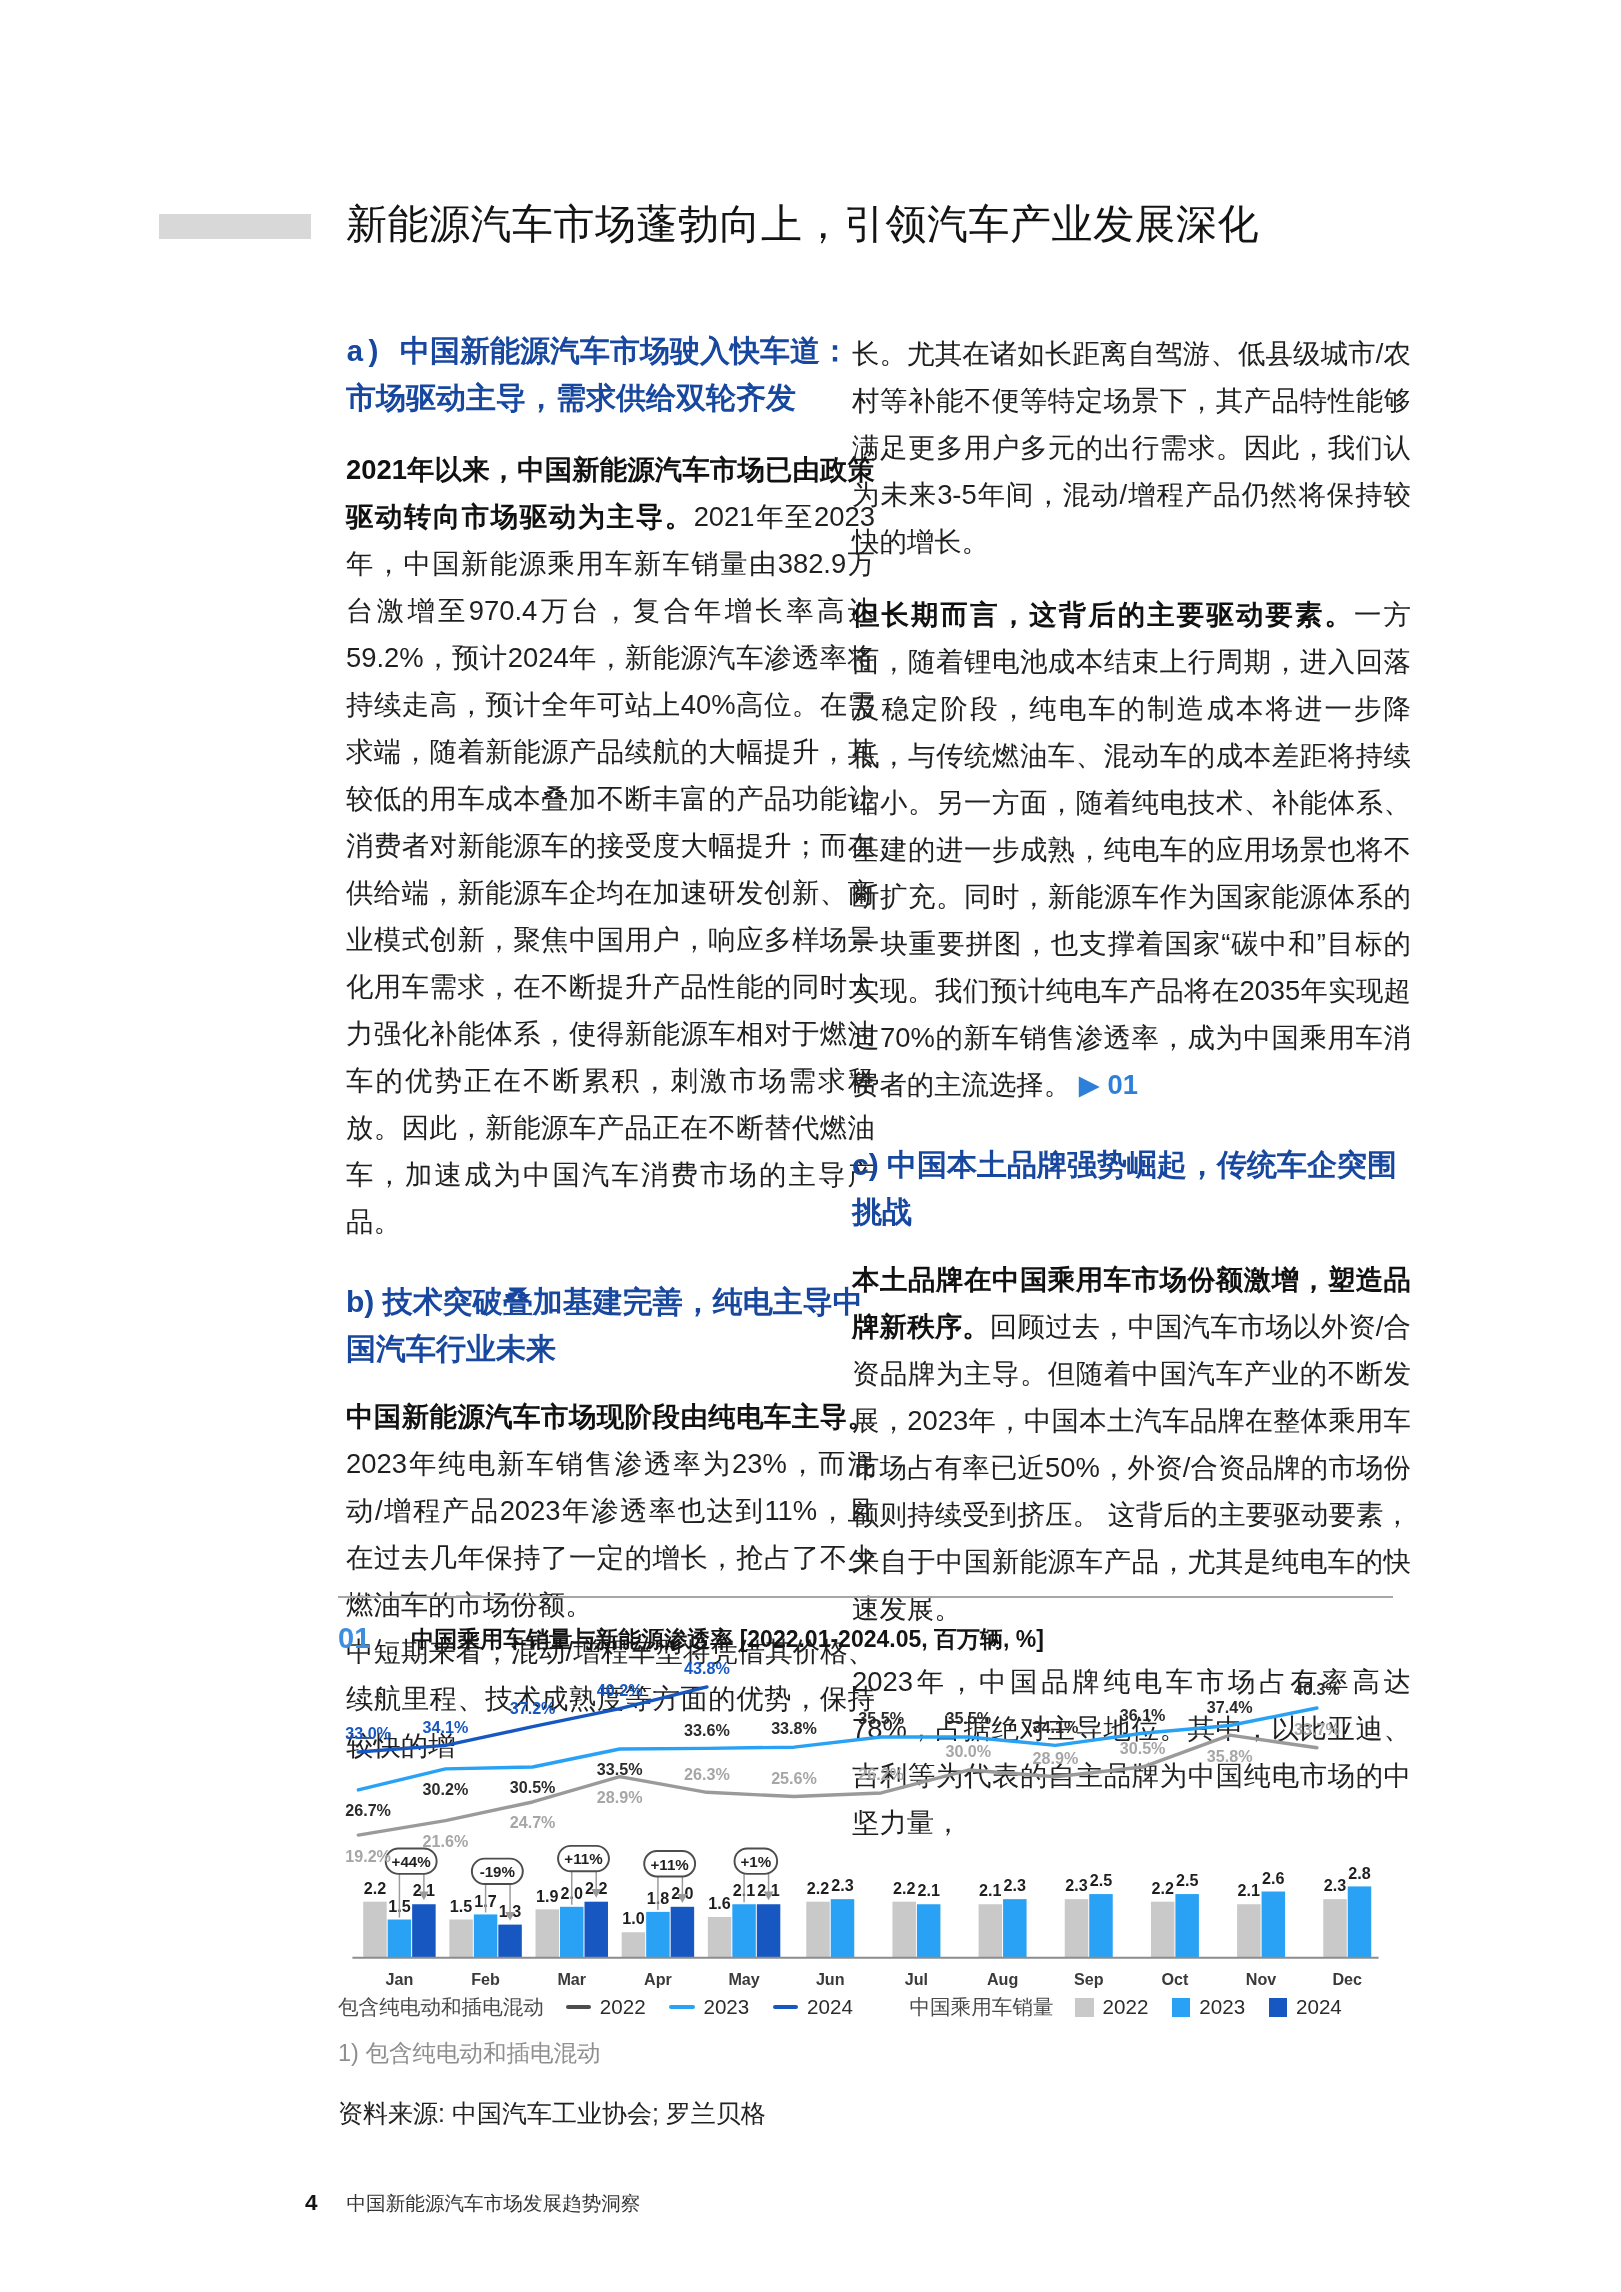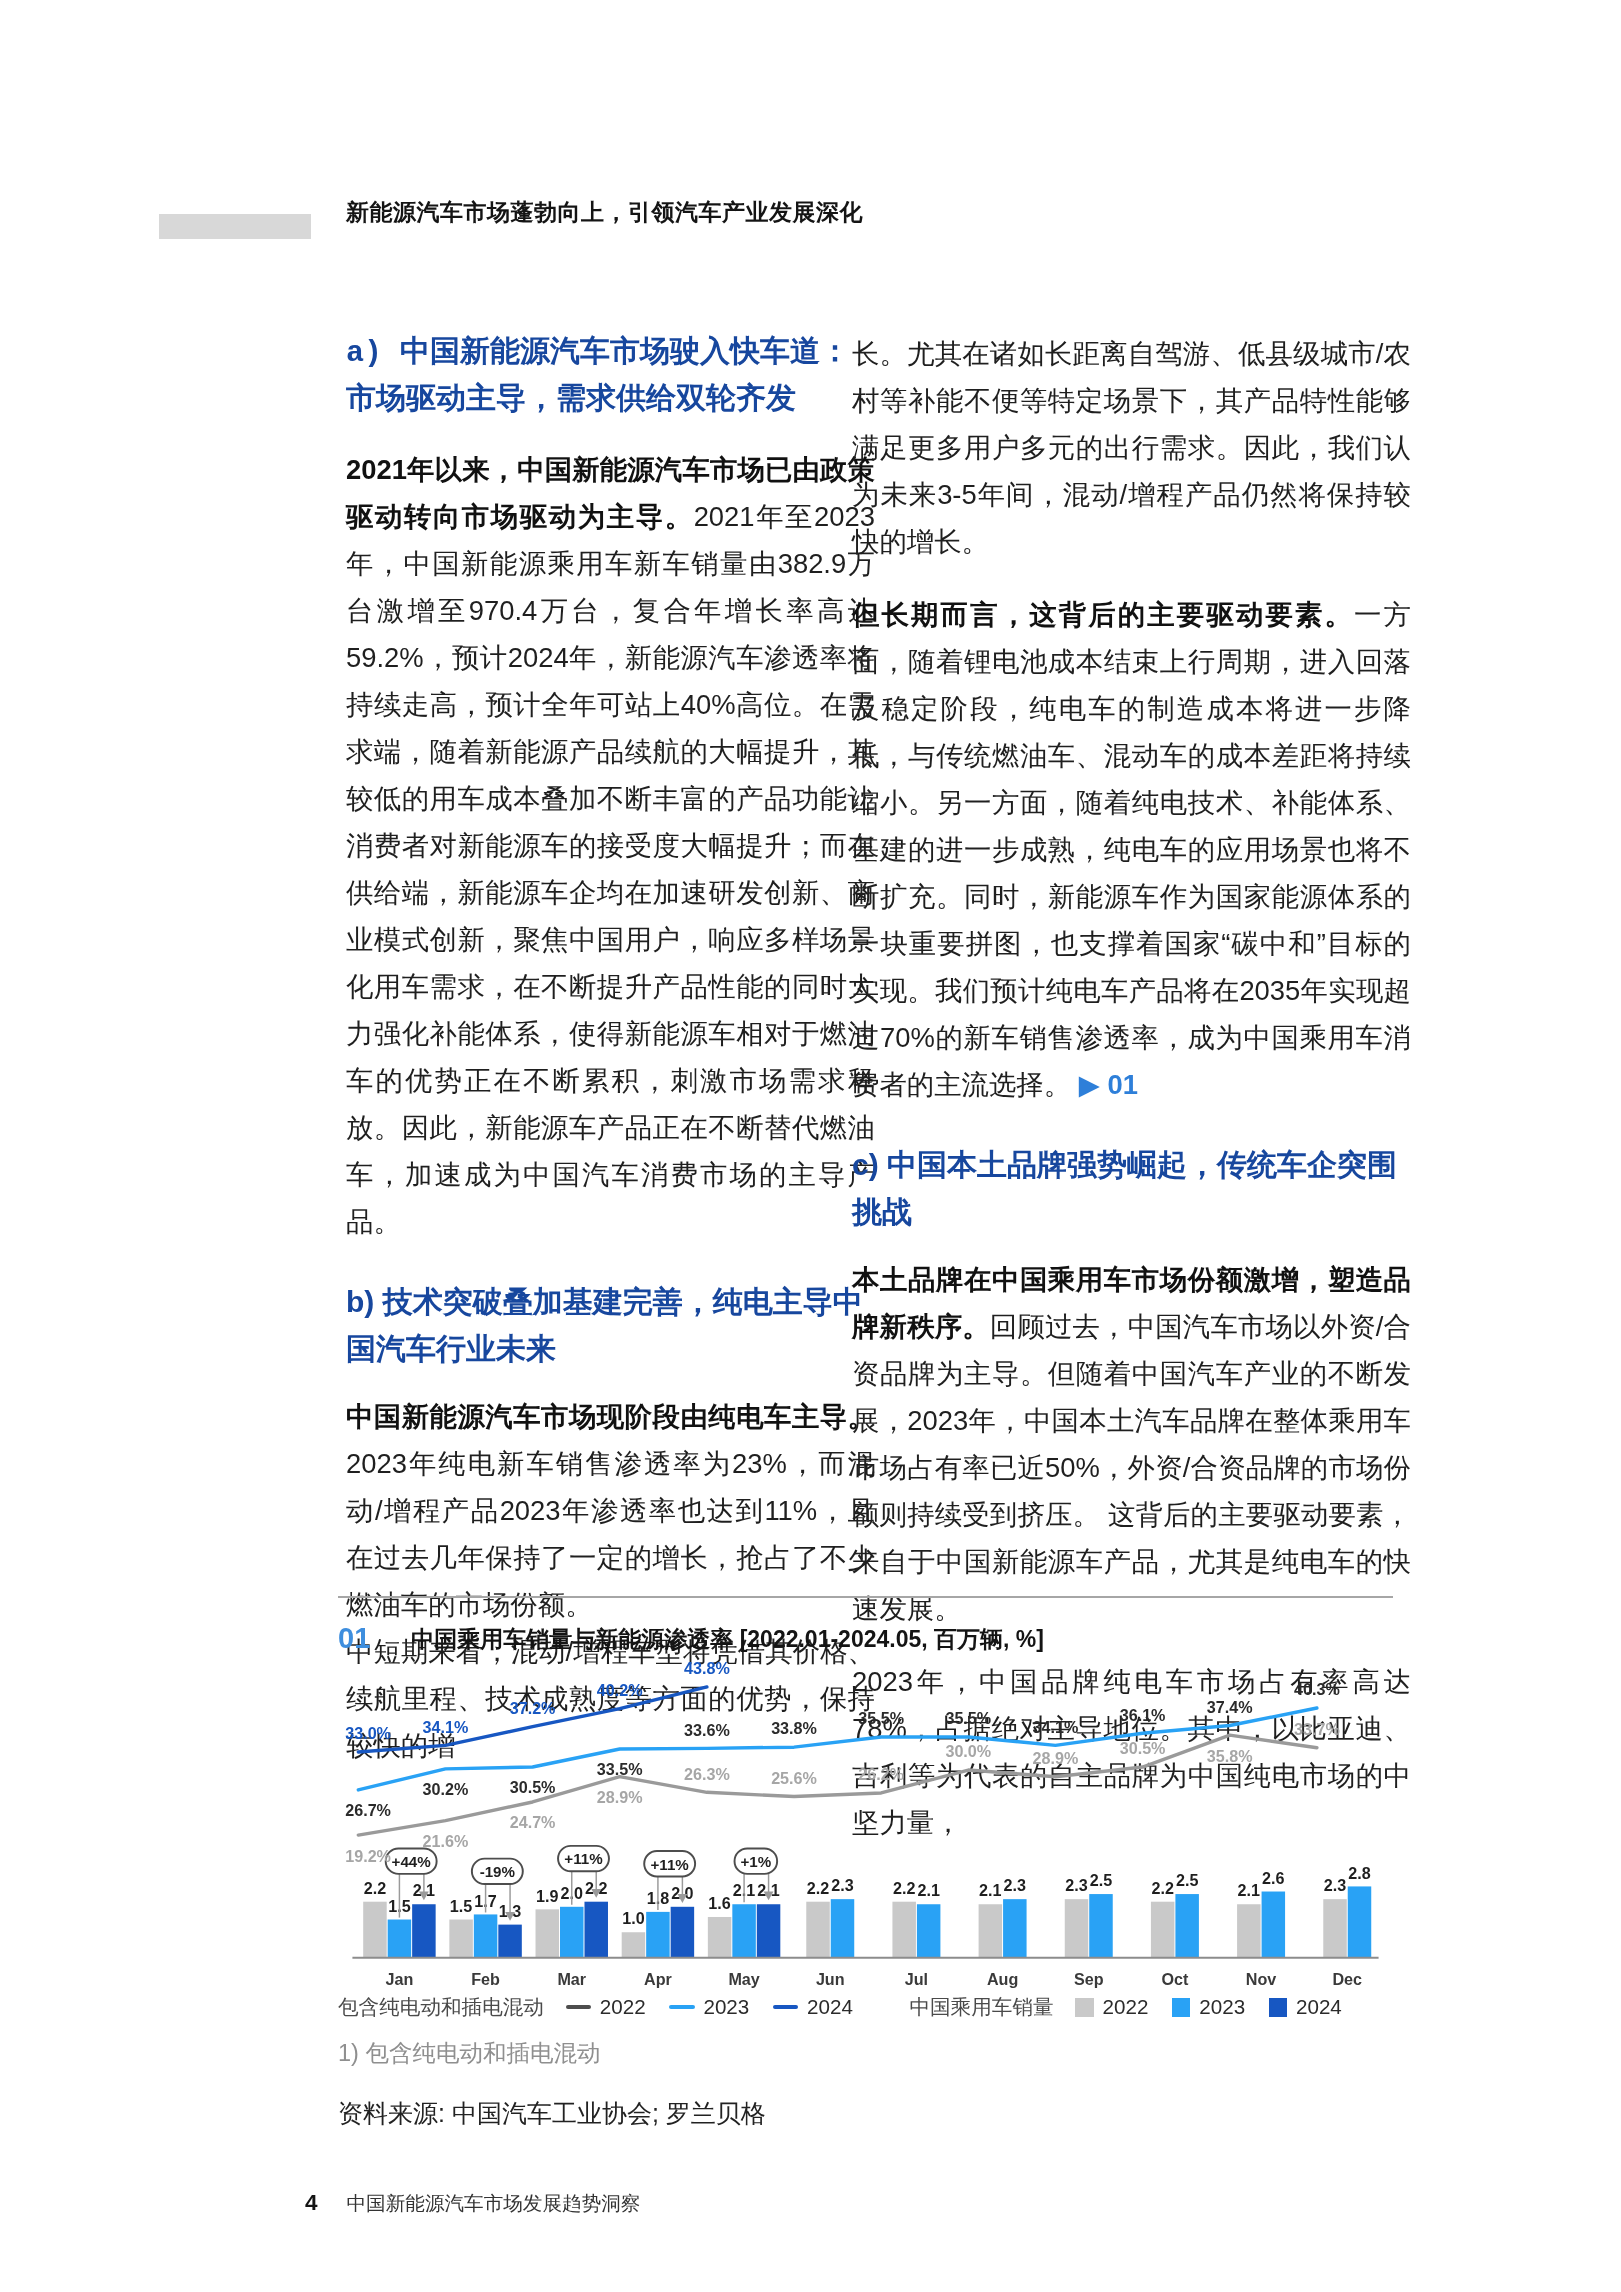--- a/index.html
+++ b/index.html
@@ -1,19 +1,19 @@
 <!DOCTYPE html>
 <html><head>
 <meta charset="utf-8">
 <style>
   html,body{margin:0;padding:0;background:#ffffff;}
   body{font-family:"Liberation Sans","DejaVu Sans",sans-serif;color:#1f1f1f;}
   .page{position:relative;width:1621px;height:2293px;background:#fff;overflow:hidden;}
   .accent-bar{position:absolute;left:159px;top:214px;width:152px;height:24.5px;background:#d8d8d8;}
-  .page-title{position:absolute;left:346px;top:197px;margin:0;font-size:23px;font-weight:bold;color:#141414;letter-spacing:0.5px;}
+  .page-title{position:absolute;left:346px;top:197px;margin:0;font-size:41px;font-weight:normal;color:#141414;letter-spacing:0.5px;}
   .col{position:absolute;top:330px;font-size:27.4px;line-height:47px;text-align:justify;}
   .col-left{left:346px;width:529px;}
   .col-right{left:852px;width:559px;}
   .col h2{font-size:30px;line-height:47px;font-weight:bold;color:#17479E;margin:33px 0 21.6px 0;text-align:left;}
   .col h2:first-child{margin-top:0;font-family:Liberation Mono, monospace;}
   .col p{margin:0 0 25.5px 0;}
   .col p.tight{margin-bottom:0;}
   .col p strong{font-weight:bold;color:#111;}
   .fig-link{color:#2E7FD9;font-weight:bold;white-space:nowrap;}
   .figure{position:absolute;left:338px;top:1596px;width:1055px;}

